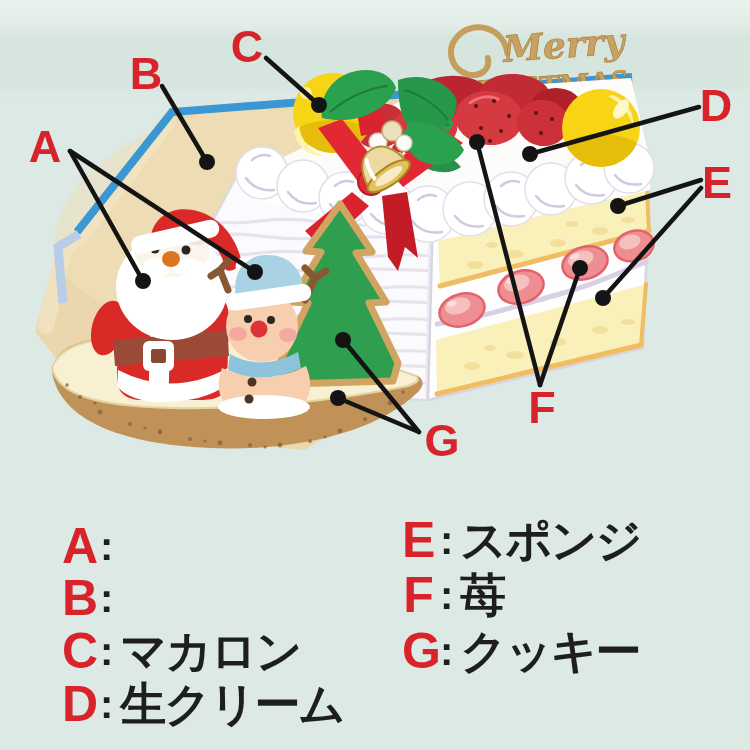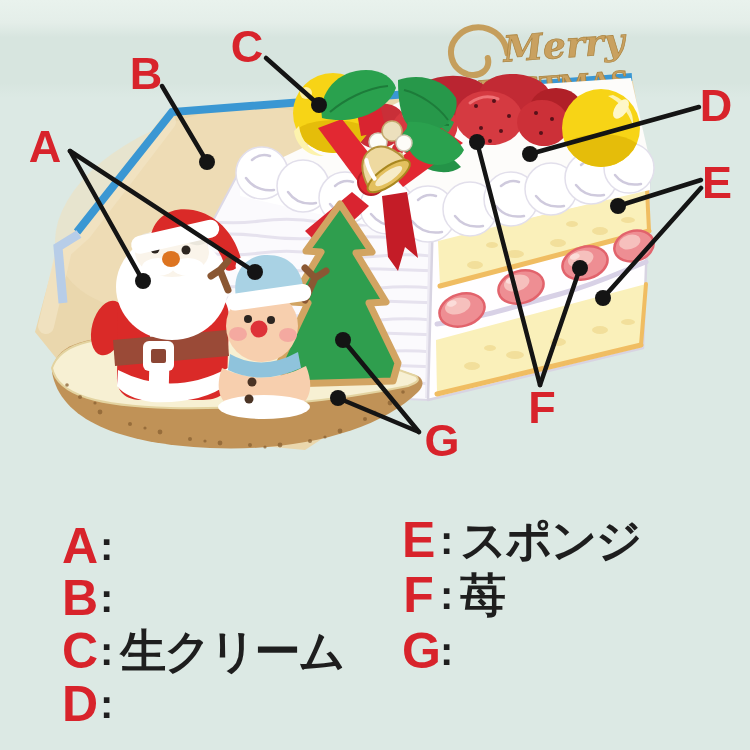--- a/index.html
+++ b/index.html
@@ -361,35 +361,37 @@
       <span class="legend-letter">A</span>
         <span class="legend-colon">:</span>
     </div>
     <div class="legend-row" style="left:62px;top:571px;">
       <span class="legend-letter">B</span>
         <span class="legend-colon">:</span>
     </div>
     <div class="legend-row" style="left:62px;top:624px;">
       <span class="legend-letter">C</span>
         <span class="legend-colon">:</span>
-        <span class="legend-term">生クリーム</span>
+        <span class="legend-term">マカロン</span>
     </div>
     <div class="legend-row" style="left:62px;top:677px;">
       <span class="legend-letter">D</span>
         <span class="legend-colon">:</span>
+        <span class="legend-term">生クリーム</span>
     </div>
     <div class="legend-row" style="left:402px;top:513px;">
       <span class="legend-letter">E</span>
         <span class="legend-colon">:</span>
         <span class="legend-term">スポンジ</span>
     </div>
     <div class="legend-row" style="left:402px;top:568px;">
       <span class="legend-letter">F</span>
         <span class="legend-colon">:</span>
         <span class="legend-term">苺</span>
     </div>
     <div class="legend-row" style="left:402px;top:624px;">
       <span class="legend-letter">G</span>
         <span class="legend-colon">:</span>
+        <span class="legend-term">クッキー</span>
     </div>
   </div>
 
 </div>
 
 </body></html>

